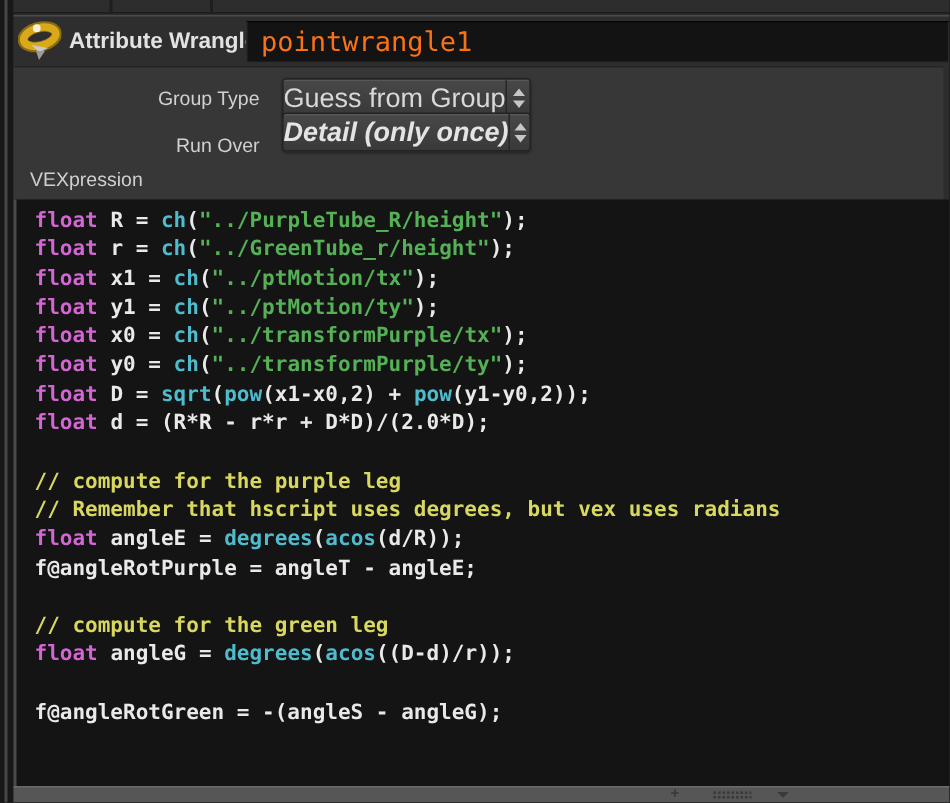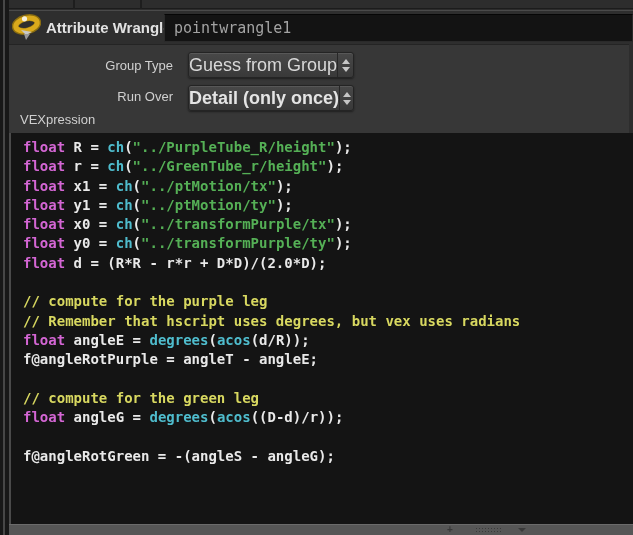--- a/index.html
+++ b/index.html
@@ -53,23 +53,23 @@
   .node-icon { position: absolute; left: 3px; top: 2px; width: 29px; height: 29px; }
   .node-type {
     position: absolute; left: 37px; top: 8px;
     font-size: 15px; font-weight: bold; color: #e2e2e2;
     white-space: nowrap;
   }
   .node-name {
     position: absolute; left: 155px; top: 3px; width: 469px; height: 28px;
     background: var(--field-bg);
     border: 1px solid #2a2a2a; border-top-color: #060606;
-    color: #a3a3a3;
+    color: #f97316;
     font-family: "DejaVu Sans Mono", monospace;
-    font-size: 15px;
+    font-size: 18px;
     padding: 0 0 0 9px;
     outline: none;
   }
 
   
   .params {
     position: absolute; left: 9px; top: 44px; width: 620px; height: 89px;
     background: var(--panel-bg);
     border-top: 1px solid #242424;
   }
@@ -84,21 +84,21 @@
   .dropdown {
     position: absolute; left: 179px; width: 166px; height: 26px;
     display: flex; align-items: stretch;
     background: linear-gradient(#484848, #393939);
     border: 1px solid #242424;
     border-radius: 3px;
     box-shadow: inset 0 1px 0 rgba(255,255,255,0.09), 0 1px 2px rgba(0,0,0,0.45);
     cursor: default;
   }
   .dd-group-type { top: 7px; }
-  .dd-run-over { top: 40px; }
+  .dd-run-over { top: 30px; font-style: italic; }
   .dd-text {
     flex: 1;
     display: flex; align-items: center; justify-content: center;
     font-size: 18px; color: #d8d8d8;
     white-space: nowrap;
   }
   .dd-run-over .dd-text { font-weight: bold; color: #e4e4e4; }
   .dd-spinner {
     width: 21px;
     border-left: 1px solid #272727;
@@ -204,20 +204,21 @@
 </div>
 
 <div class="editor">
   <div id="vex-code">
       <div class="code-line"><span class="tok-k">float</span><span class="tok-p"> R = </span><span class="tok-f">ch</span><span class="tok-p">(</span><span class="tok-s">"../PurpleTube_R/height"</span><span class="tok-p">);</span></div>
       <div class="code-line"><span class="tok-k">float</span><span class="tok-p"> r = </span><span class="tok-f">ch</span><span class="tok-p">(</span><span class="tok-s">"../GreenTube_r/height"</span><span class="tok-p">);</span></div>
       <div class="code-line"><span class="tok-k">float</span><span class="tok-p"> x1 = </span><span class="tok-f">ch</span><span class="tok-p">(</span><span class="tok-s">"../ptMotion/tx"</span><span class="tok-p">);</span></div>
       <div class="code-line"><span class="tok-k">float</span><span class="tok-p"> y1 = </span><span class="tok-f">ch</span><span class="tok-p">(</span><span class="tok-s">"../ptMotion/ty"</span><span class="tok-p">);</span></div>
       <div class="code-line"><span class="tok-k">float</span><span class="tok-p"> x0 = </span><span class="tok-f">ch</span><span class="tok-p">(</span><span class="tok-s">"../transformPurple/tx"</span><span class="tok-p">);</span></div>
       <div class="code-line"><span class="tok-k">float</span><span class="tok-p"> y0 = </span><span class="tok-f">ch</span><span class="tok-p">(</span><span class="tok-s">"../transformPurple/ty"</span><span class="tok-p">);</span></div>
+      <div class="code-line"><span class="tok-k">float</span><span class="tok-p"> D = </span><span class="tok-f">sqrt</span><span class="tok-p">(</span><span class="tok-f">pow</span><span class="tok-p">(x1-x0,2) + </span><span class="tok-f">pow</span><span class="tok-p">(y1-y0,2));</span></div>
       <div class="code-line"><span class="tok-k">float</span><span class="tok-p"> d = (R*R - r*r + D*D)/(2.0*D);</span></div>
       <div class="code-line"></div>
       <div class="code-line"><span class="tok-c">// compute for the purple leg</span></div>
       <div class="code-line"><span class="tok-c">// Remember that hscript uses degrees, but vex uses radians</span></div>
       <div class="code-line"><span class="tok-k">float</span><span class="tok-p"> angleE = </span><span class="tok-f">degrees</span><span class="tok-p">(</span><span class="tok-f">acos</span><span class="tok-p">(d/R));</span></div>
       <div class="code-line"><span class="tok-p">f@angleRotPurple = angleT - angleE;</span></div>
       <div class="code-line"></div>
       <div class="code-line"><span class="tok-c">// compute for the green leg</span></div>
       <div class="code-line"><span class="tok-k">float</span><span class="tok-p"> angleG = </span><span class="tok-f">degrees</span><span class="tok-p">(</span><span class="tok-f">acos</span><span class="tok-p">((D-d)/r));</span></div>
       <div class="code-line"></div>

